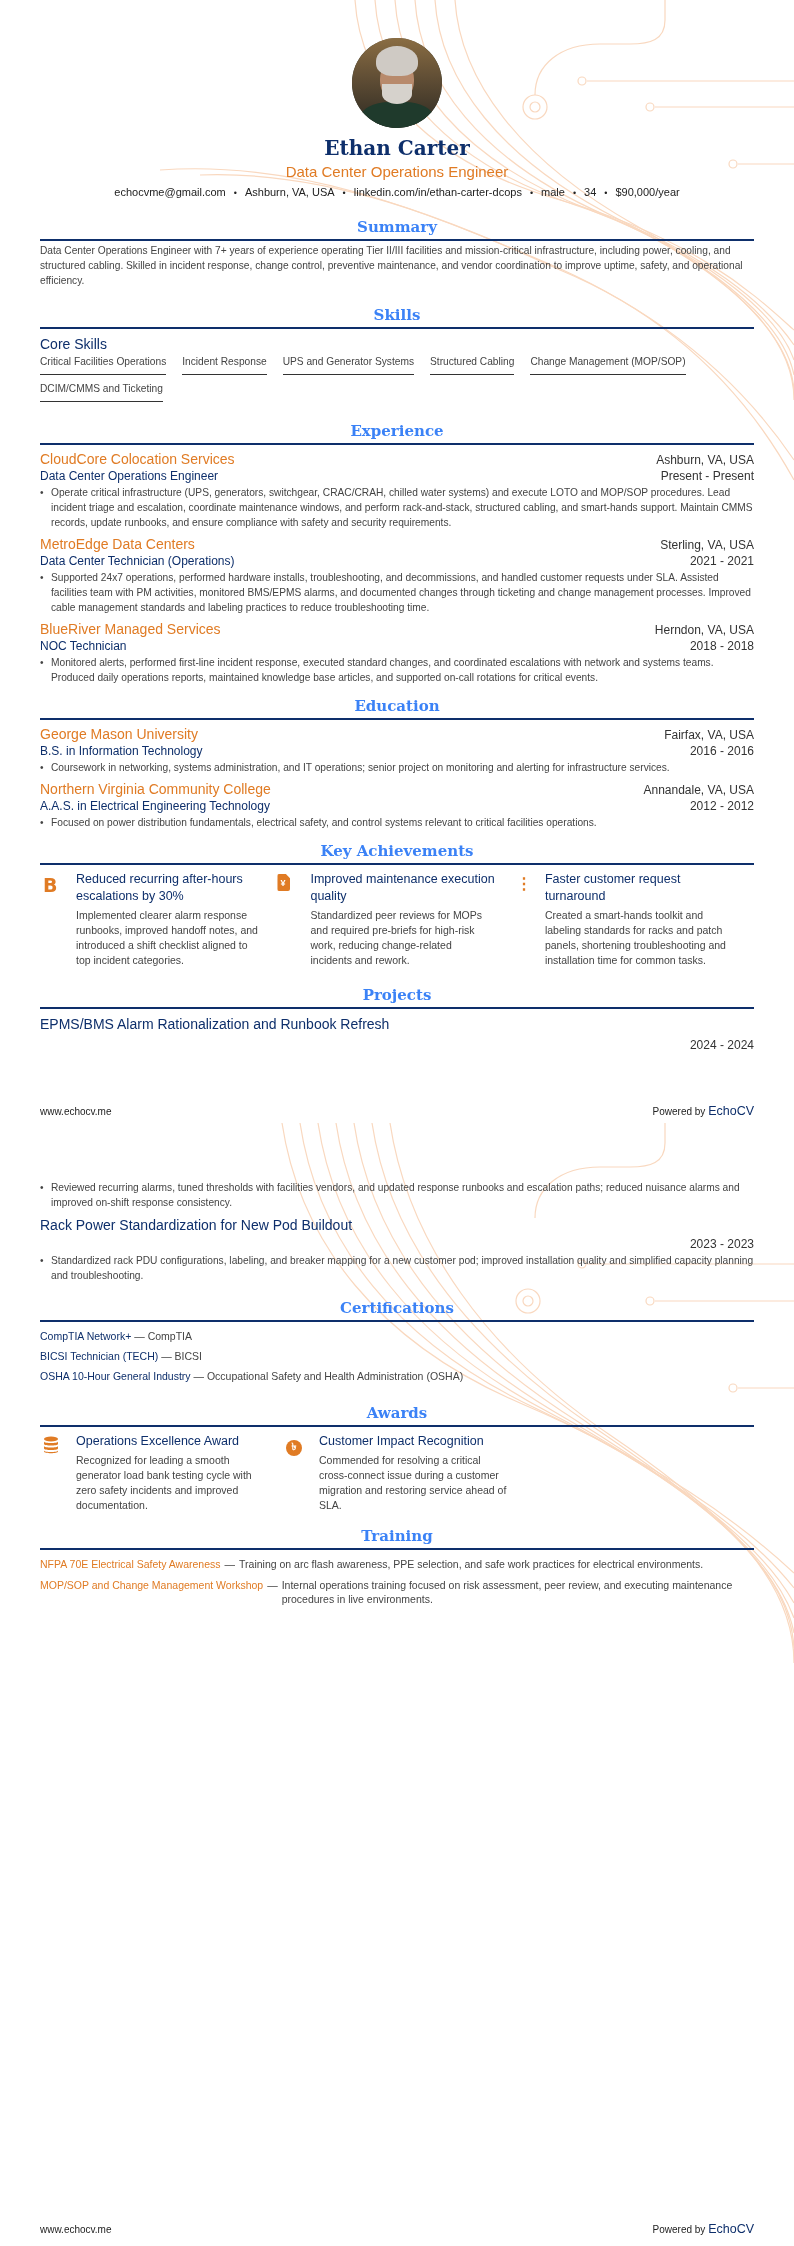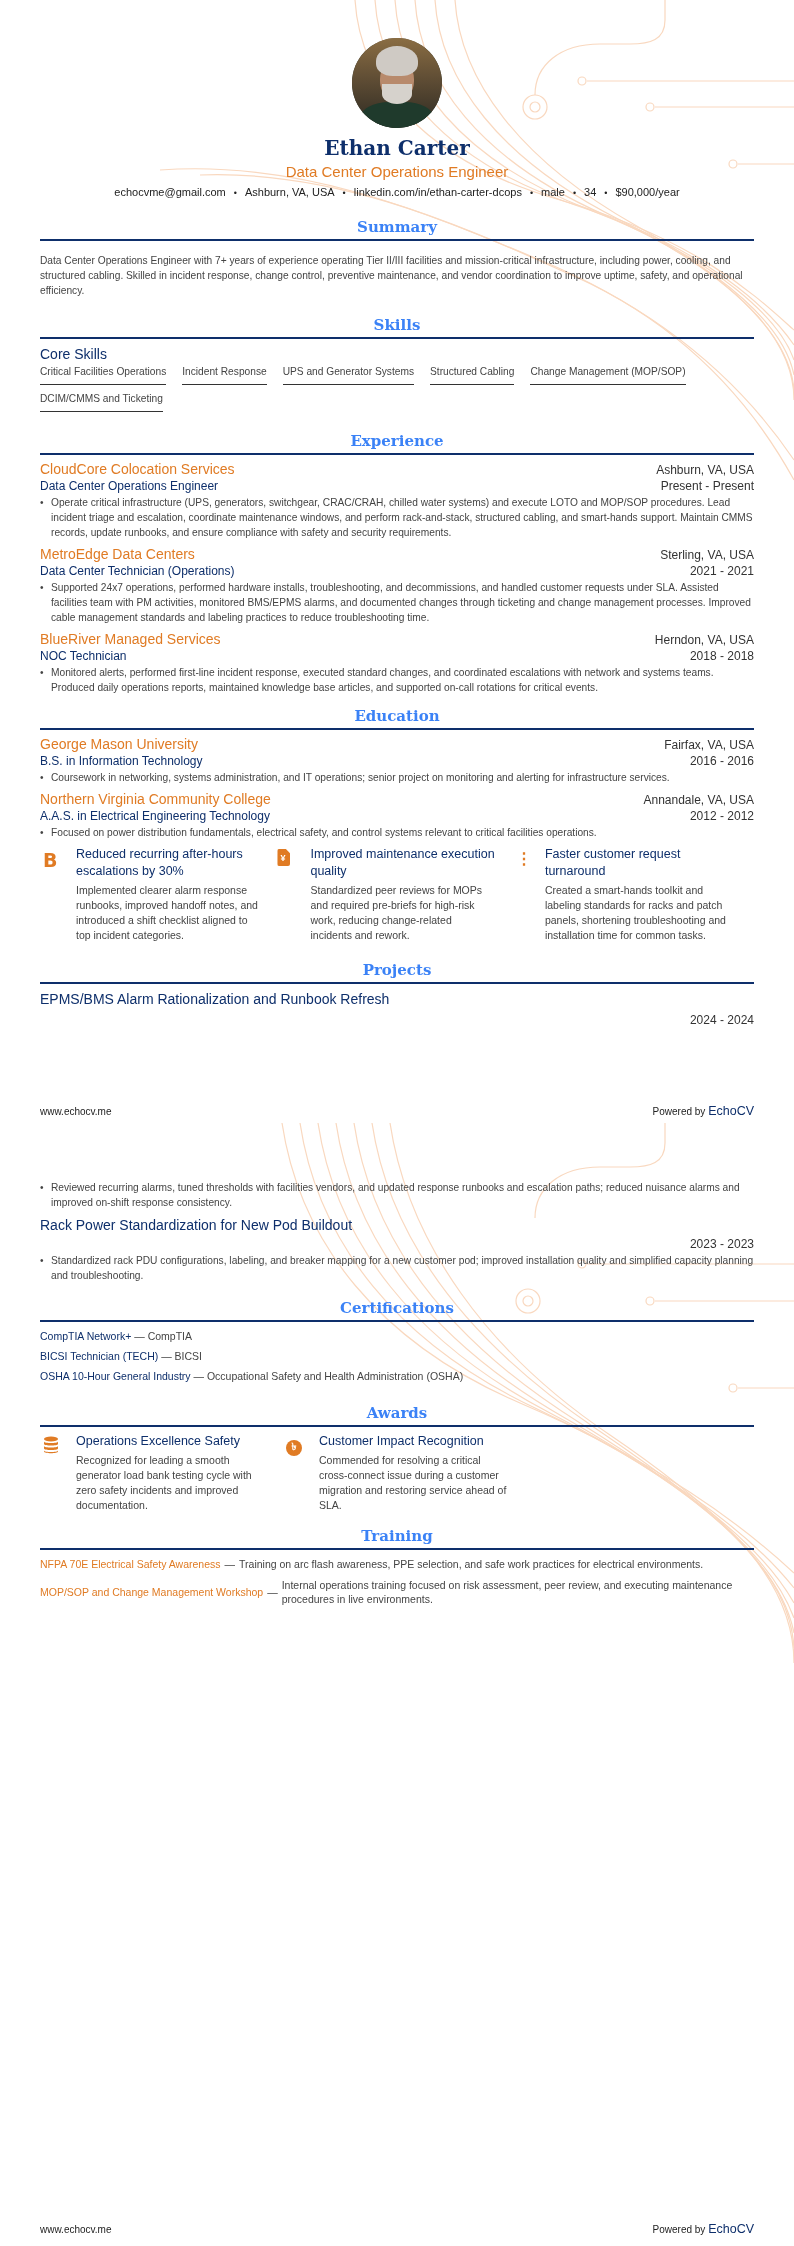--- a/index.html
+++ b/index.html
@@ -15,21 +15,21 @@
   .avatar .bg { position:absolute; inset:0; background: linear-gradient(180deg,#8a6d43 0%, #5b4a33 50%, #2d2a22 100%); }
   .avatar .hair { position:absolute; left:24px; top:8px; width:42px; height:30px; border-radius:50% 50% 40% 40%; background:#cfcac4; }
   .avatar .face { position:absolute; left:28px; top:22px; width:34px; height:42px; border-radius:45% 45% 50% 50%; background:#b88a6c; }
   .avatar .beard { position:absolute; left:30px; top:46px; width:30px; height:20px; border-radius:0 0 50% 50%; background:#d6d2cc; }
   .avatar .jacket { position:absolute; left:8px; top:64px; width:74px; height:40px; border-radius:40% 40% 0 0; background:#1f3a2c; }
   .name { font-family: "DejaVu Serif", serif; font-weight: bold; font-size: 20px; color: #0e2f6b; margin-top: 8px; }
   .title { font-size: 15px; color: #e07b24; margin-top: 3px; }
   .contact { font-size: 11px; color: #222; margin-top: 6px; }
   .contact span.sep { margin: 0 8px; font-size: 9px; }
   .section-title { font-family: "DejaVu Serif", serif; font-weight: bold; font-size: 15px; color: #3b82f6; text-align: center; margin-top: 18px; padding-bottom: 3px; border-bottom: 2.5px solid #0e2f6b; }
-  .summary { font-size: 10.2px; line-height: 15px; color: #444; margin-top: 12px; }
+  .summary { font-size: 10.2px; line-height: 15px; color: #444; margin-top: 2px; }
   .sub-title { font-size: 14px; color: #0e2f6b; margin-top: 7px; }
   .skills { display: flex; flex-wrap: wrap; margin-top: 4px; }
   .skill { font-size: 10.2px; color: #444; padding-bottom: 7px; border-bottom: 1.5px solid #333; margin-right: 16px; margin-bottom: 8px; }
   .row { display: flex; justify-content: space-between; align-items: baseline; }
   .org { font-size: 14px; color: #e07b24; margin-top: 6px; }
   .loc { font-size: 12px; color: #333; }
   .role { font-size: 12px; color: #0e2f6b; margin-top: 2px; }
   .dates { font-size: 12px; color: #333; }
   ul.bullets { list-style: none; margin-top: 2px; }
   ul.bullets li { font-size: 10.2px; line-height: 15px; color: #444; padding-left: 11px; position: relative; }
@@ -166,20 +166,21 @@
         </div>
       <div class="row">
           <span class="role">A.A.S. in Electrical Engineering Technology</span>
           <span class="dates">2012 - 2012</span>
         </div>
       <ul class="bullets">
           <li>Focused on power distribution fundamentals, electrical safety, and control systems relevant to critical facilities operations.</li>
         </ul>
     </div>
 
+    <div class="section-title" style="margin-top:12px">Key Achievements</div>
     <div class="cards">
       <div class="card">
         <div class="ic"><span style="font-weight:bold;font-size:19px;color:#e07b24;font-family:'DejaVu Sans',sans-serif;">B</span></div>
         <div class="ct">
           <div class="h">Reduced recurring after-hours escalations by 30%</div>
           <div class="d">Implemented clearer alarm response runbooks, improved handoff notes, and introduced a shift checklist aligned to top incident categories.</div>
         </div>
       </div>
       <div class="card">
         <div class="ic">
@@ -252,42 +253,42 @@
       <div class="card">
         <div class="ic">
           <svg width="16" height="18" viewBox="0 0 16 18">
             <ellipse cx="8" cy="3" rx="7" ry="2.6" fill="#e07b24"></ellipse>
             <path d="M1 5.5 C1 7.5 15 7.5 15 5.5 L15 8 C15 10 1 10 1 8 Z" fill="#e07b24"></path>
             <path d="M1 10 C1 12 15 12 15 10 L15 12.5 C15 14.5 1 14.5 1 12.5 Z" fill="#e07b24"></path>
             <path d="M1 14.5 C1 16.5 15 16.5 15 14.5 L15 15.5 C15 17.8 1 17.8 1 15.5 Z" fill="#e07b24"></path>
           </svg>
         </div>
         <div class="ct">
-          <div class="h">Operations Excellence Safety</div>
+          <div class="h">Operations Excellence Award</div>
           <div class="d">Recognized for leading a smooth generator load bank testing cycle with zero safety incidents and improved documentation.</div>
         </div>
       </div>
       <div class="card">
         <div class="ic">
           <span style="display:inline-flex;align-items:center;justify-content:center;width:16px;height:16px;border-radius:50%;background:#e07b24;color:#fff;font-size:10px;font-weight:bold;">৳</span>
         </div>
         <div class="ct">
           <div class="h">Customer Impact Recognition</div>
           <div class="d">Commended for resolving a critical cross-connect issue during a customer migration and restoring service ahead of SLA.</div>
         </div>
       </div>
     </div>
 
     <div class="section-title" style="margin-top:14px">Training</div>
     <div class="train">
       <span class="tn">NFPA 70E Electrical Safety Awareness</span>
         <span class="dash">—</span>
         <span>Training on arc flash awareness, PPE selection, and safe work practices for electrical environments.</span>
     </div>
-    <div class="train" style="align-items:center">
+    <div class="train" style="align-items:flex-start">
       <span class="tn">MOP/SOP and Change Management Workshop</span>
         <span class="dash">—</span>
         <span style="max-width:460px">Internal operations training focused on risk assessment, peer review, and executing maintenance procedures in live environments.</span>
     </div>
   </div>
 
   <div class="footer" style="top:1099px">
     <span>www.echocv.me</span>
     <span><span>Powered by</span> <span class="brand">EchoCV</span></span>
   </div>

